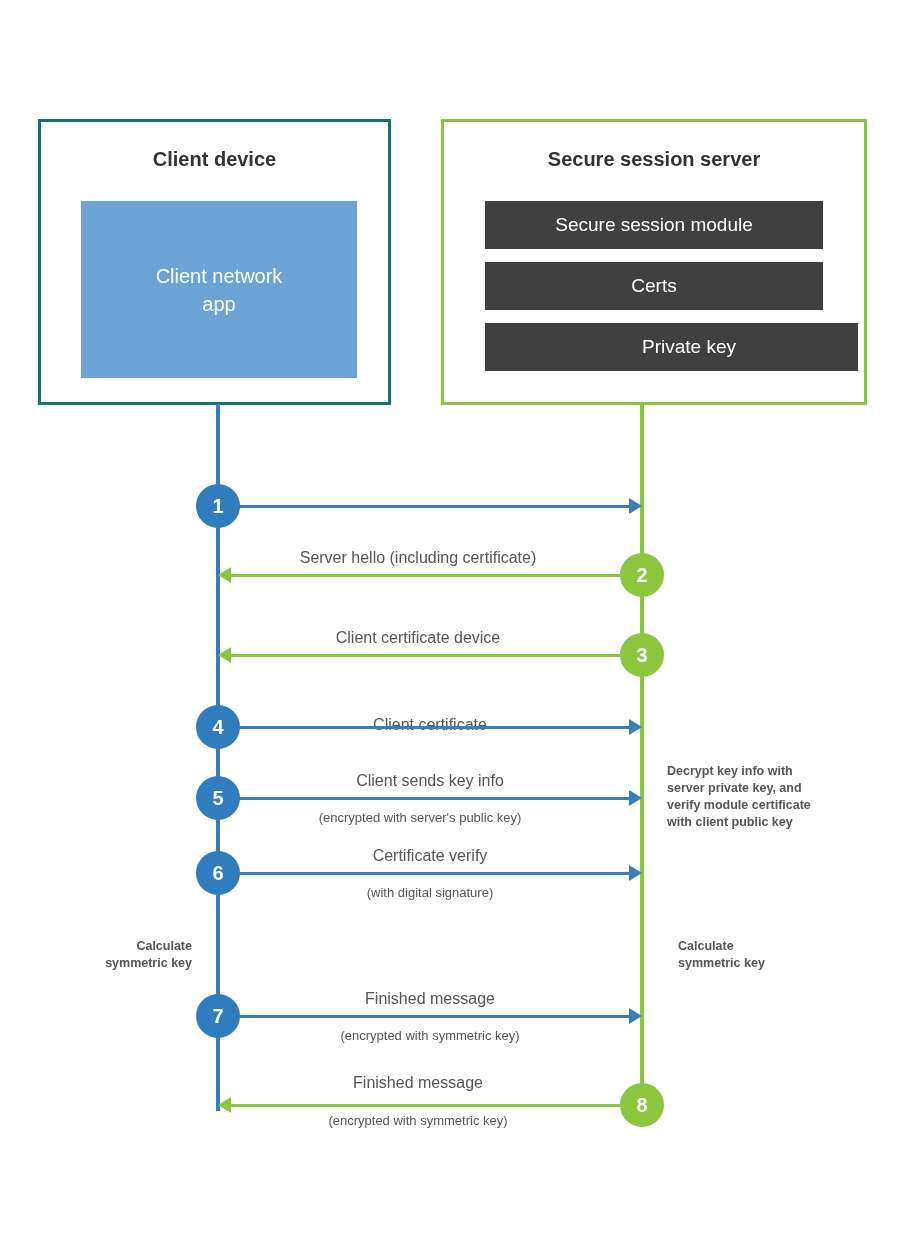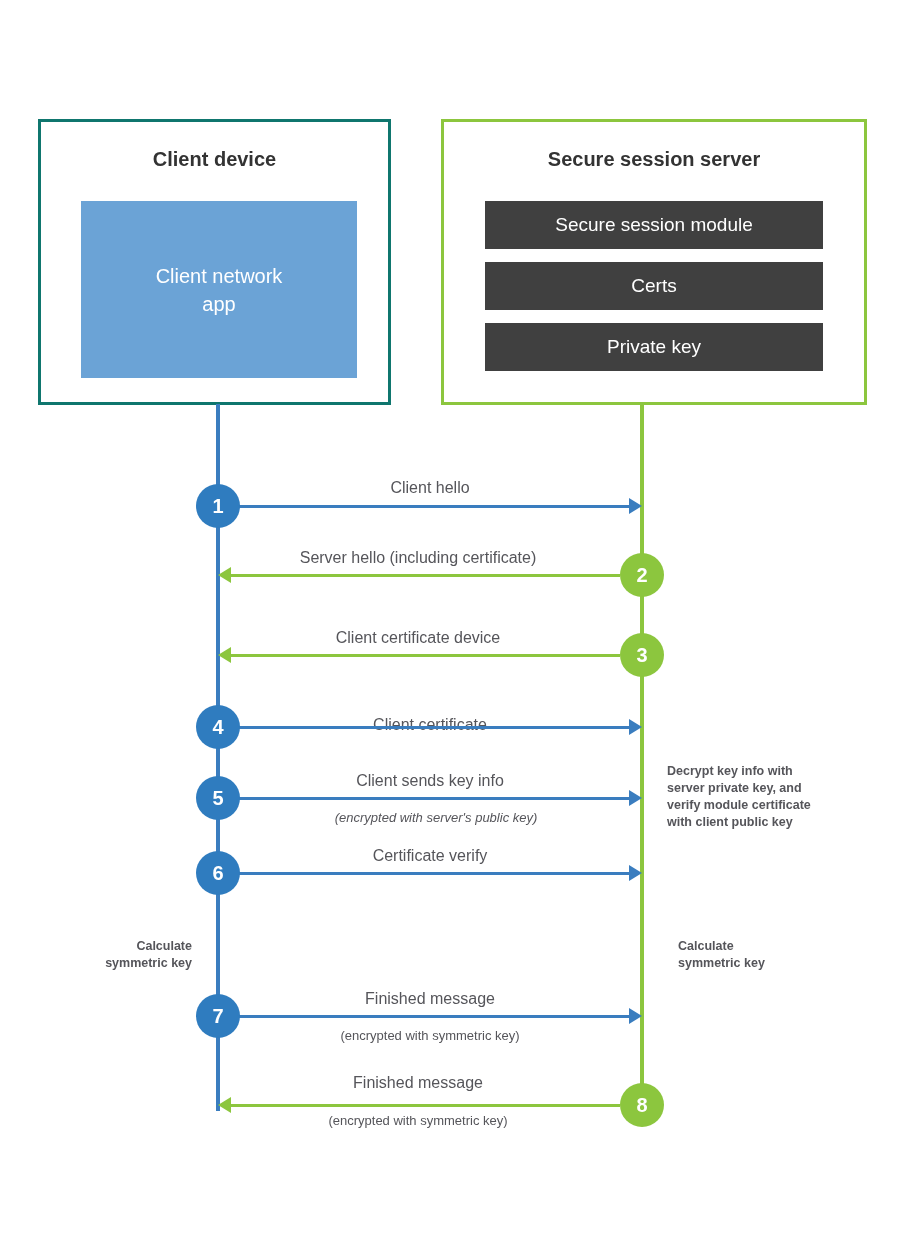--- a/index.html
+++ b/index.html
@@ -36,21 +36,21 @@
   }
 
   .module-bar{
     position:absolute;left:41px;width:338px;height:48px;
     background:#404040;color:#ffffff;
     display:flex;align-items:center;justify-content:center;
     font-size:19px;font-weight:400;
   }
   .module-bar.b0{top:79px;}
   .module-bar.b1{top:140px;}
-  .module-bar.b2{top:201px;}
+  .module-bar.b2{top:201px;padding-left:35px;}
 
   
   .lifeline{position:absolute;width:4px;}
   .lifeline.client{left:216px;top:404px;height:707px;background:#3a7dbf;}
   .lifeline.server{left:640px;top:404px;height:701px;background:#8cc63e;}
 
   
   .arrow-line{position:absolute;height:3px;}
   .arrow-line.blue{background:#3a7dbf;}
   .arrow-line.green{background:#8cc63e;}
@@ -102,21 +102,20 @@
   <div class="actor-box server">
     <div class="actor-title">Secure session server</div>
     <div class="module-bar b0">Secure session module</div>
     <div class="module-bar b1">Certs</div>
     <div class="module-bar b2">Private key</div>
   </div>
 
   <div class="lifeline client"></div>
   <div class="lifeline server"></div>
 
-  <div class="msg-label" style="left:218px;top:479px;width:424px;">Client hello</div>
   <div class="arrow-line blue" style="left:218px;top:505px;width:412px;"></div>
   <div class="arrow-head right" style="left:629px;top:498px;"></div>
   <div class="step-circle blue" style="left:196px;top:484px;">1</div>
 
   <div class="msg-label" style="left:218px;top:549px;width:400px;">Server hello (including certificate)</div>
   <div class="arrow-line green" style="left:231px;top:574px;width:389px;"></div>
   <div class="arrow-head left" style="left:218px;top:567px;"></div>
   <div class="step-circle green" style="left:620px;top:553px;">2</div>
 
   <div class="msg-label" style="left:218px;top:629px;width:400px;">Client certificate device</div>
@@ -125,26 +124,27 @@
   <div class="step-circle green" style="left:620px;top:633px;">3</div>
 
   <div class="msg-label" style="left:218px;top:716px;width:424px;">Client certificate</div>
   <div class="arrow-line blue" style="left:218px;top:726px;width:412px;"></div>
   <div class="arrow-head right" style="left:629px;top:719px;"></div>
   <div class="step-circle blue" style="left:196px;top:705px;">4</div>
 
   <div class="msg-label" style="left:218px;top:772px;width:424px;">Client sends key info</div>
   <div class="arrow-line blue" style="left:218px;top:797px;width:412px;"></div>
   <div class="arrow-head right" style="left:629px;top:790px;"></div>
-  <div class="msg-sublabel" style="left:224px;top:810px;width:424px;font-style:italic;">(encrypted with server's public key)</div>
+  <div class="msg-sublabel" style="left:208px;top:810px;width:424px;">(encrypted with server's public key)</div>
   <div class="step-circle blue" style="left:196px;top:776px;">5</div>
 
   <div class="msg-label" style="left:218px;top:847px;width:424px;">Certificate verify</div>
   <div class="arrow-line blue" style="left:218px;top:872px;width:412px;"></div>
   <div class="arrow-head right" style="left:629px;top:865px;"></div>
+  <div class="msg-sublabel" style="left:218px;top:885px;width:424px;">(with digital signature)</div>
   <div class="step-circle blue" style="left:196px;top:851px;">6</div>
 
   <div class="msg-label" style="left:218px;top:990px;width:424px;">Finished message</div>
   <div class="arrow-line blue" style="left:218px;top:1015px;width:412px;"></div>
   <div class="arrow-head right" style="left:629px;top:1008px;"></div>
   <div class="msg-sublabel" style="left:218px;top:1028px;width:424px;">(encrypted with symmetric key)</div>
   <div class="step-circle blue" style="left:196px;top:994px;">7</div>
 
   <div class="msg-label" style="left:218px;top:1074px;width:400px;">Finished message</div>
   <div class="arrow-line green" style="left:231px;top:1104px;width:389px;"></div>

